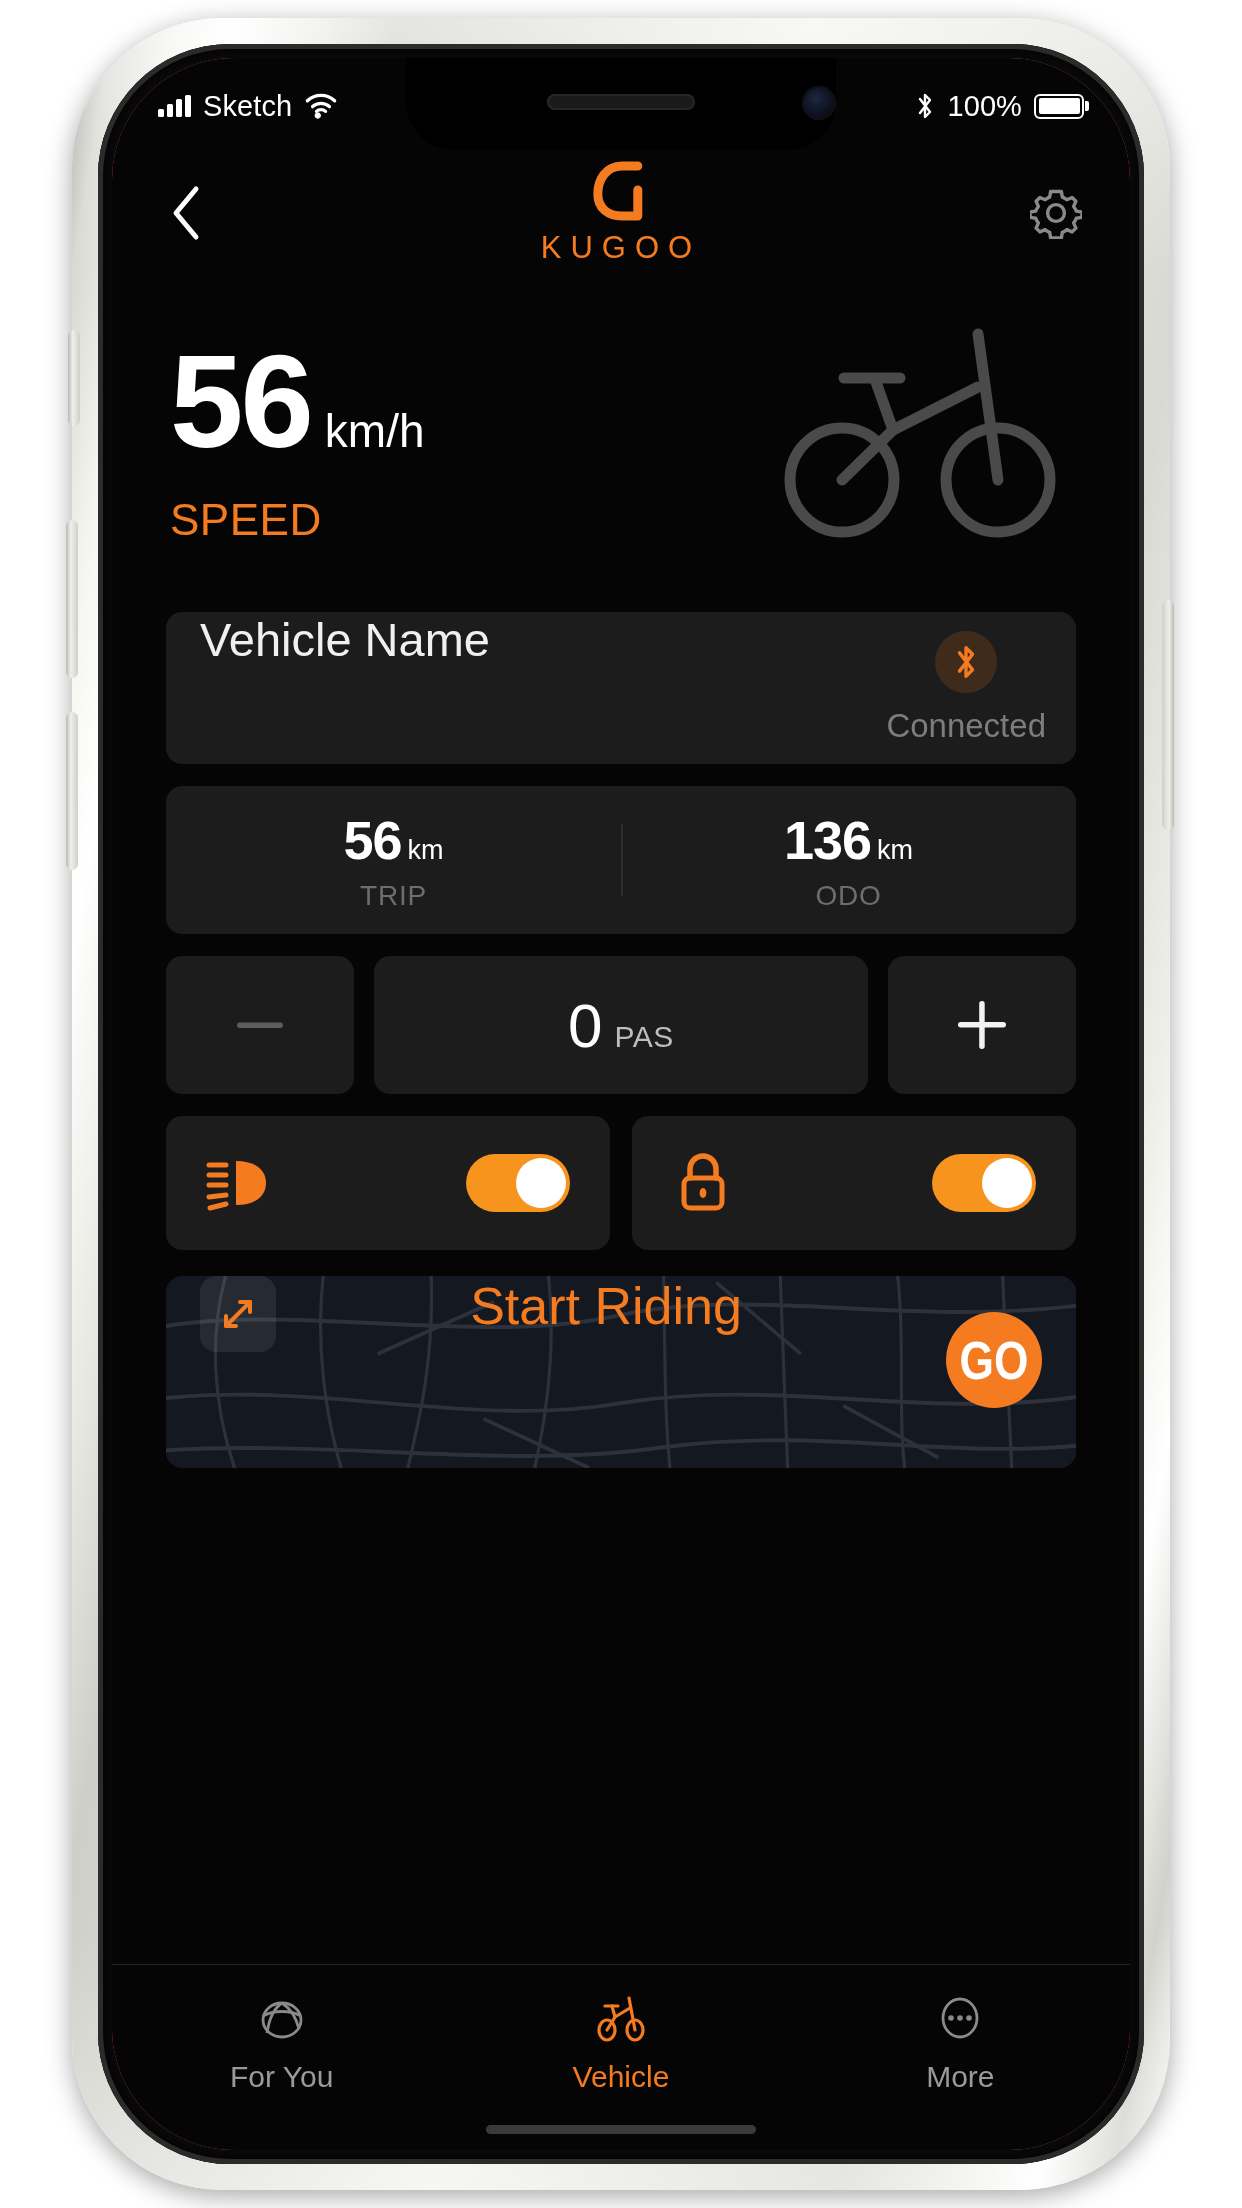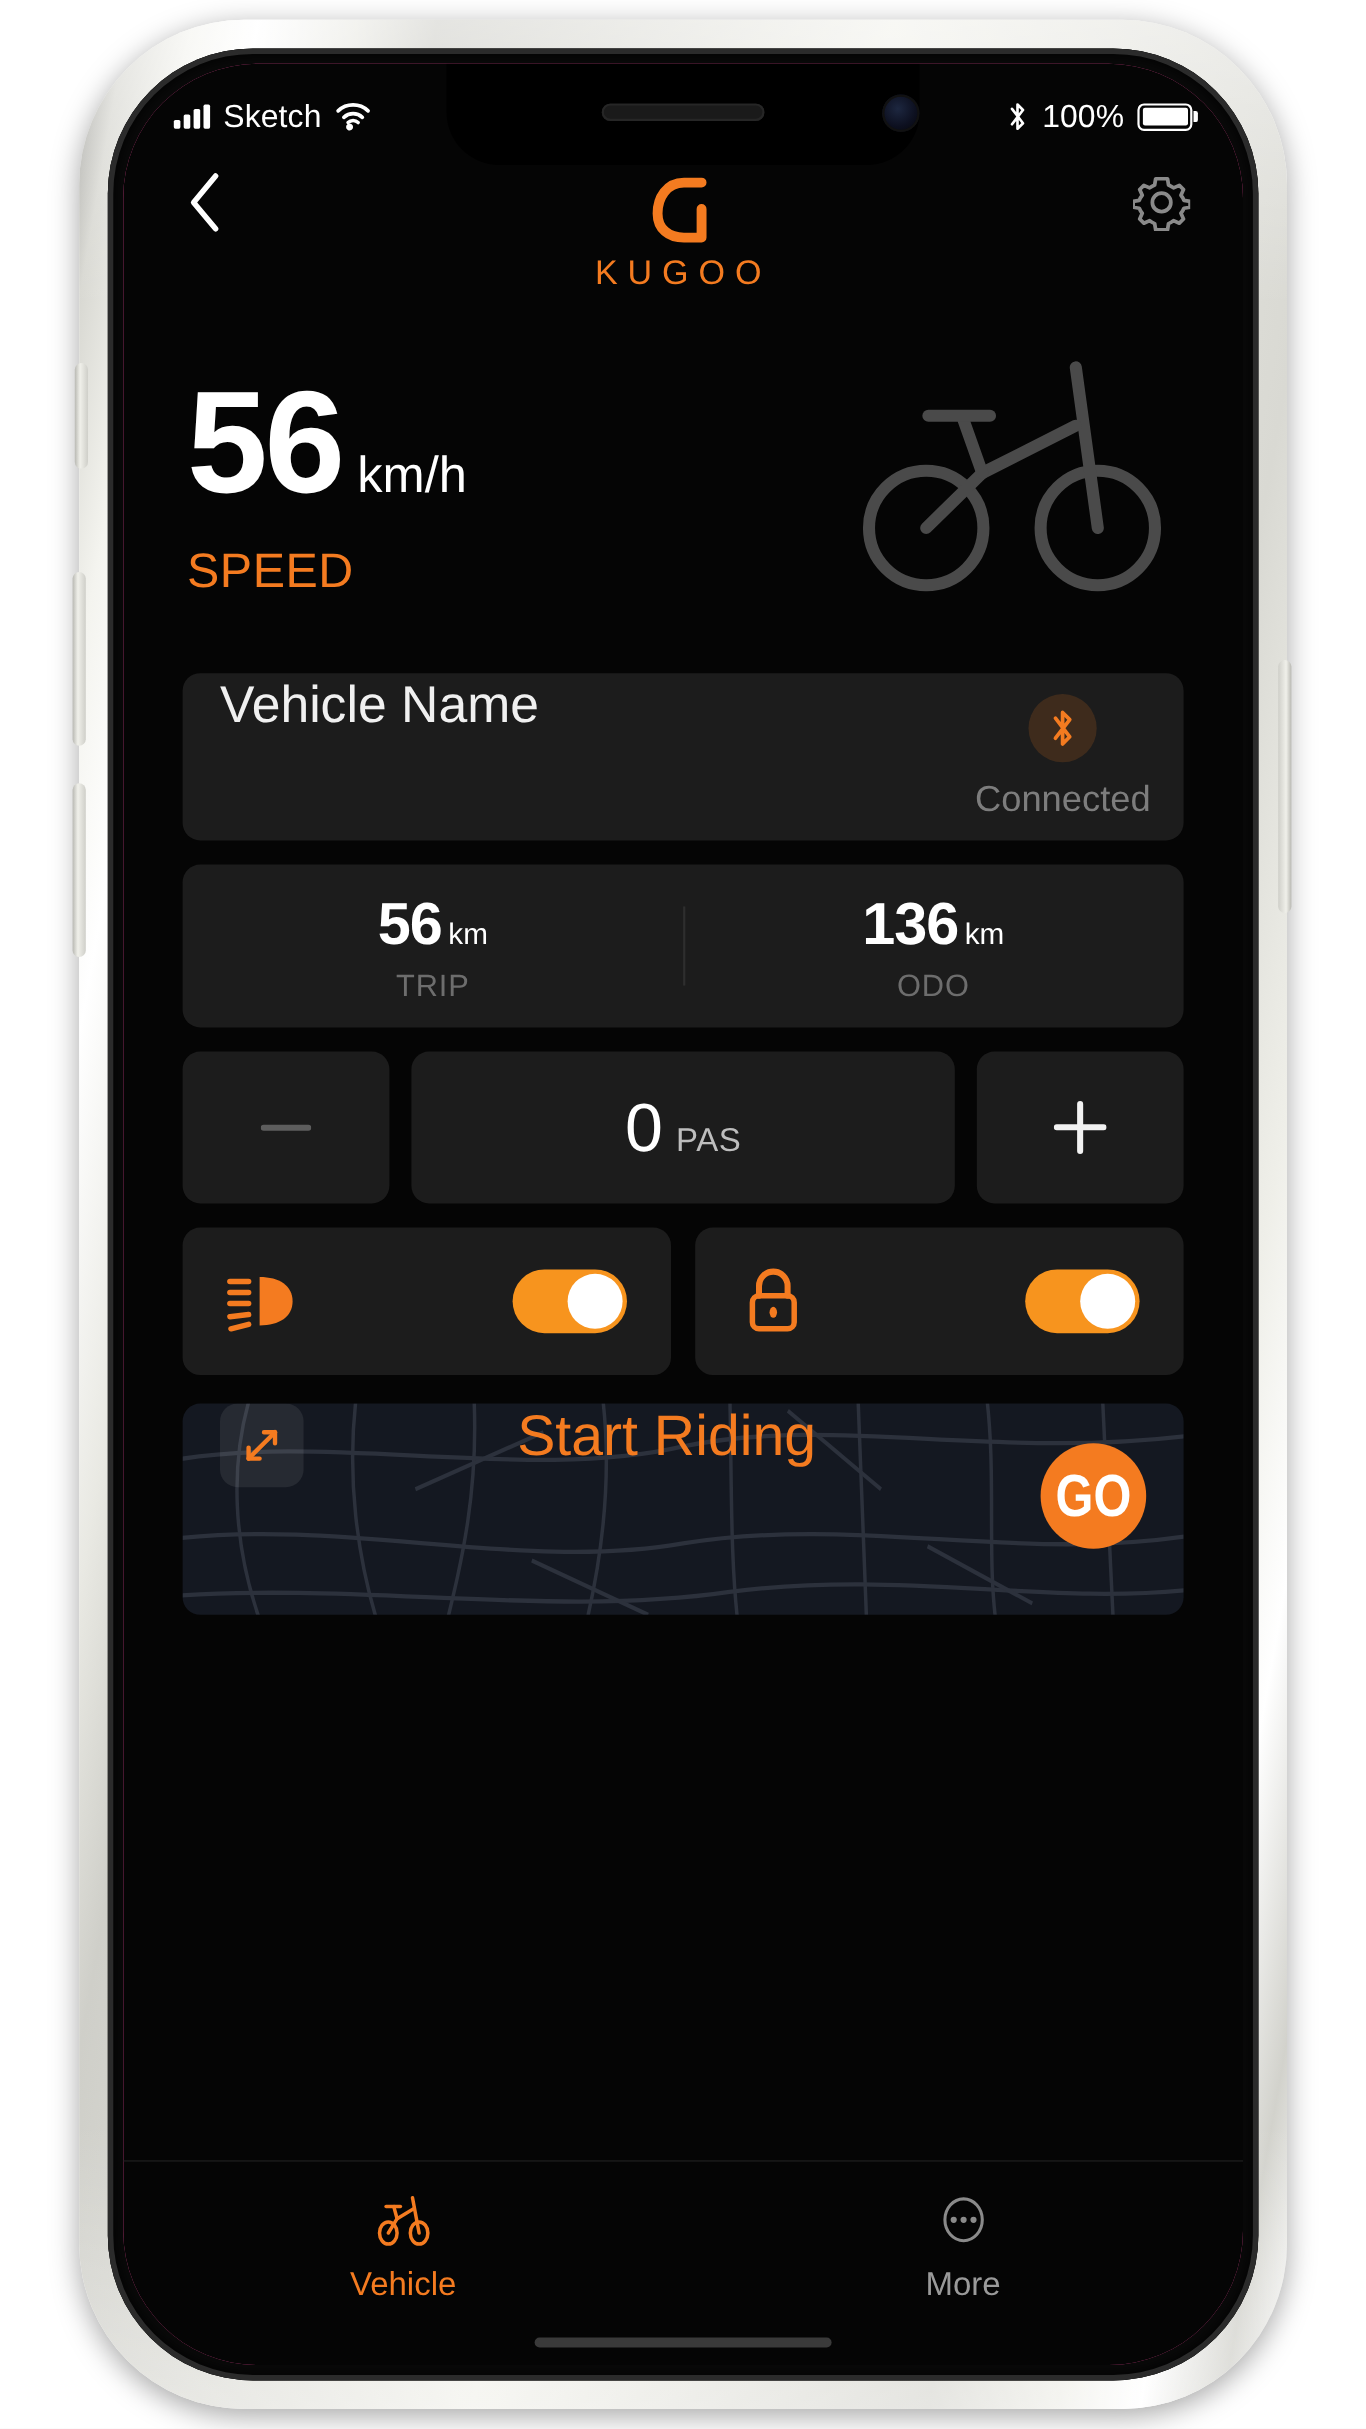--- a/index.html
+++ b/index.html
@@ -115,21 +115,21 @@
   .app {
     position: absolute; inset: 0;
     background: #050505;
     display: flex; flex-direction: column;
     padding-top: 96px;
   }
 
   
   .appbar {
     position: relative; height: 118px; flex: 0 0 auto;
-    display: flex; align-items: flex-start; padding: 0 44px;
+    display: flex; align-items: center; padding: 0 44px;
   }
   .back-btn { width: 60px; height: 60px; display:flex; align-items:center; justify-content:center; cursor:pointer; }
   .logo-wrap {
     position: absolute; left: 50%; top: 6px; transform: translateX(-50%);
     display: flex; flex-direction: column; align-items: center; gap: 4px;
   }
   .logo-word {
     color: #F47B20; font-size: 31px; letter-spacing: 9px;
     font-weight: 400; font-family: "Liberation Sans", sans-serif;
   }
@@ -462,20 +462,31 @@
 
           <div class="go-btn">
             <span>GO</span>
           </div>
         </div>
 
       </div>
 
       <div class="tabbar">
 
+        <div class="tab">
+          <svg width="58" height="58" viewBox="0 0 58 58">
+            <g stroke="#8a8a8a" stroke-width="2.8" fill="none">
+              <ellipse cx="29" cy="31" rx="19" ry="17"></ellipse>
+              <path d="M10 27 C20 21 38 21 48 27"></path>
+              <path d="M29 14 C20 20 16 30 14 44"></path>
+              <path d="M29 14 C38 20 43 28 46 40"></path>
+            </g>
+          </svg>
+          <div class="tab-label">For You</div>
+        </div>
 
 
         <div class="tab active">
           <svg width="58" height="58" viewBox="0 0 58 58">
             <g stroke="#F47B20" stroke-width="3.2" fill="none" stroke-linecap="round" stroke-linejoin="round">
               <ellipse cx="15" cy="41" rx="8" ry="10"></ellipse>
               <ellipse cx="43" cy="41" rx="8" ry="10"></ellipse>
               <path d="M43 41 L37 9"></path>
               <path d="M38 19 L23 28"></path>
               <path d="M23 28 L15 41"></path>

